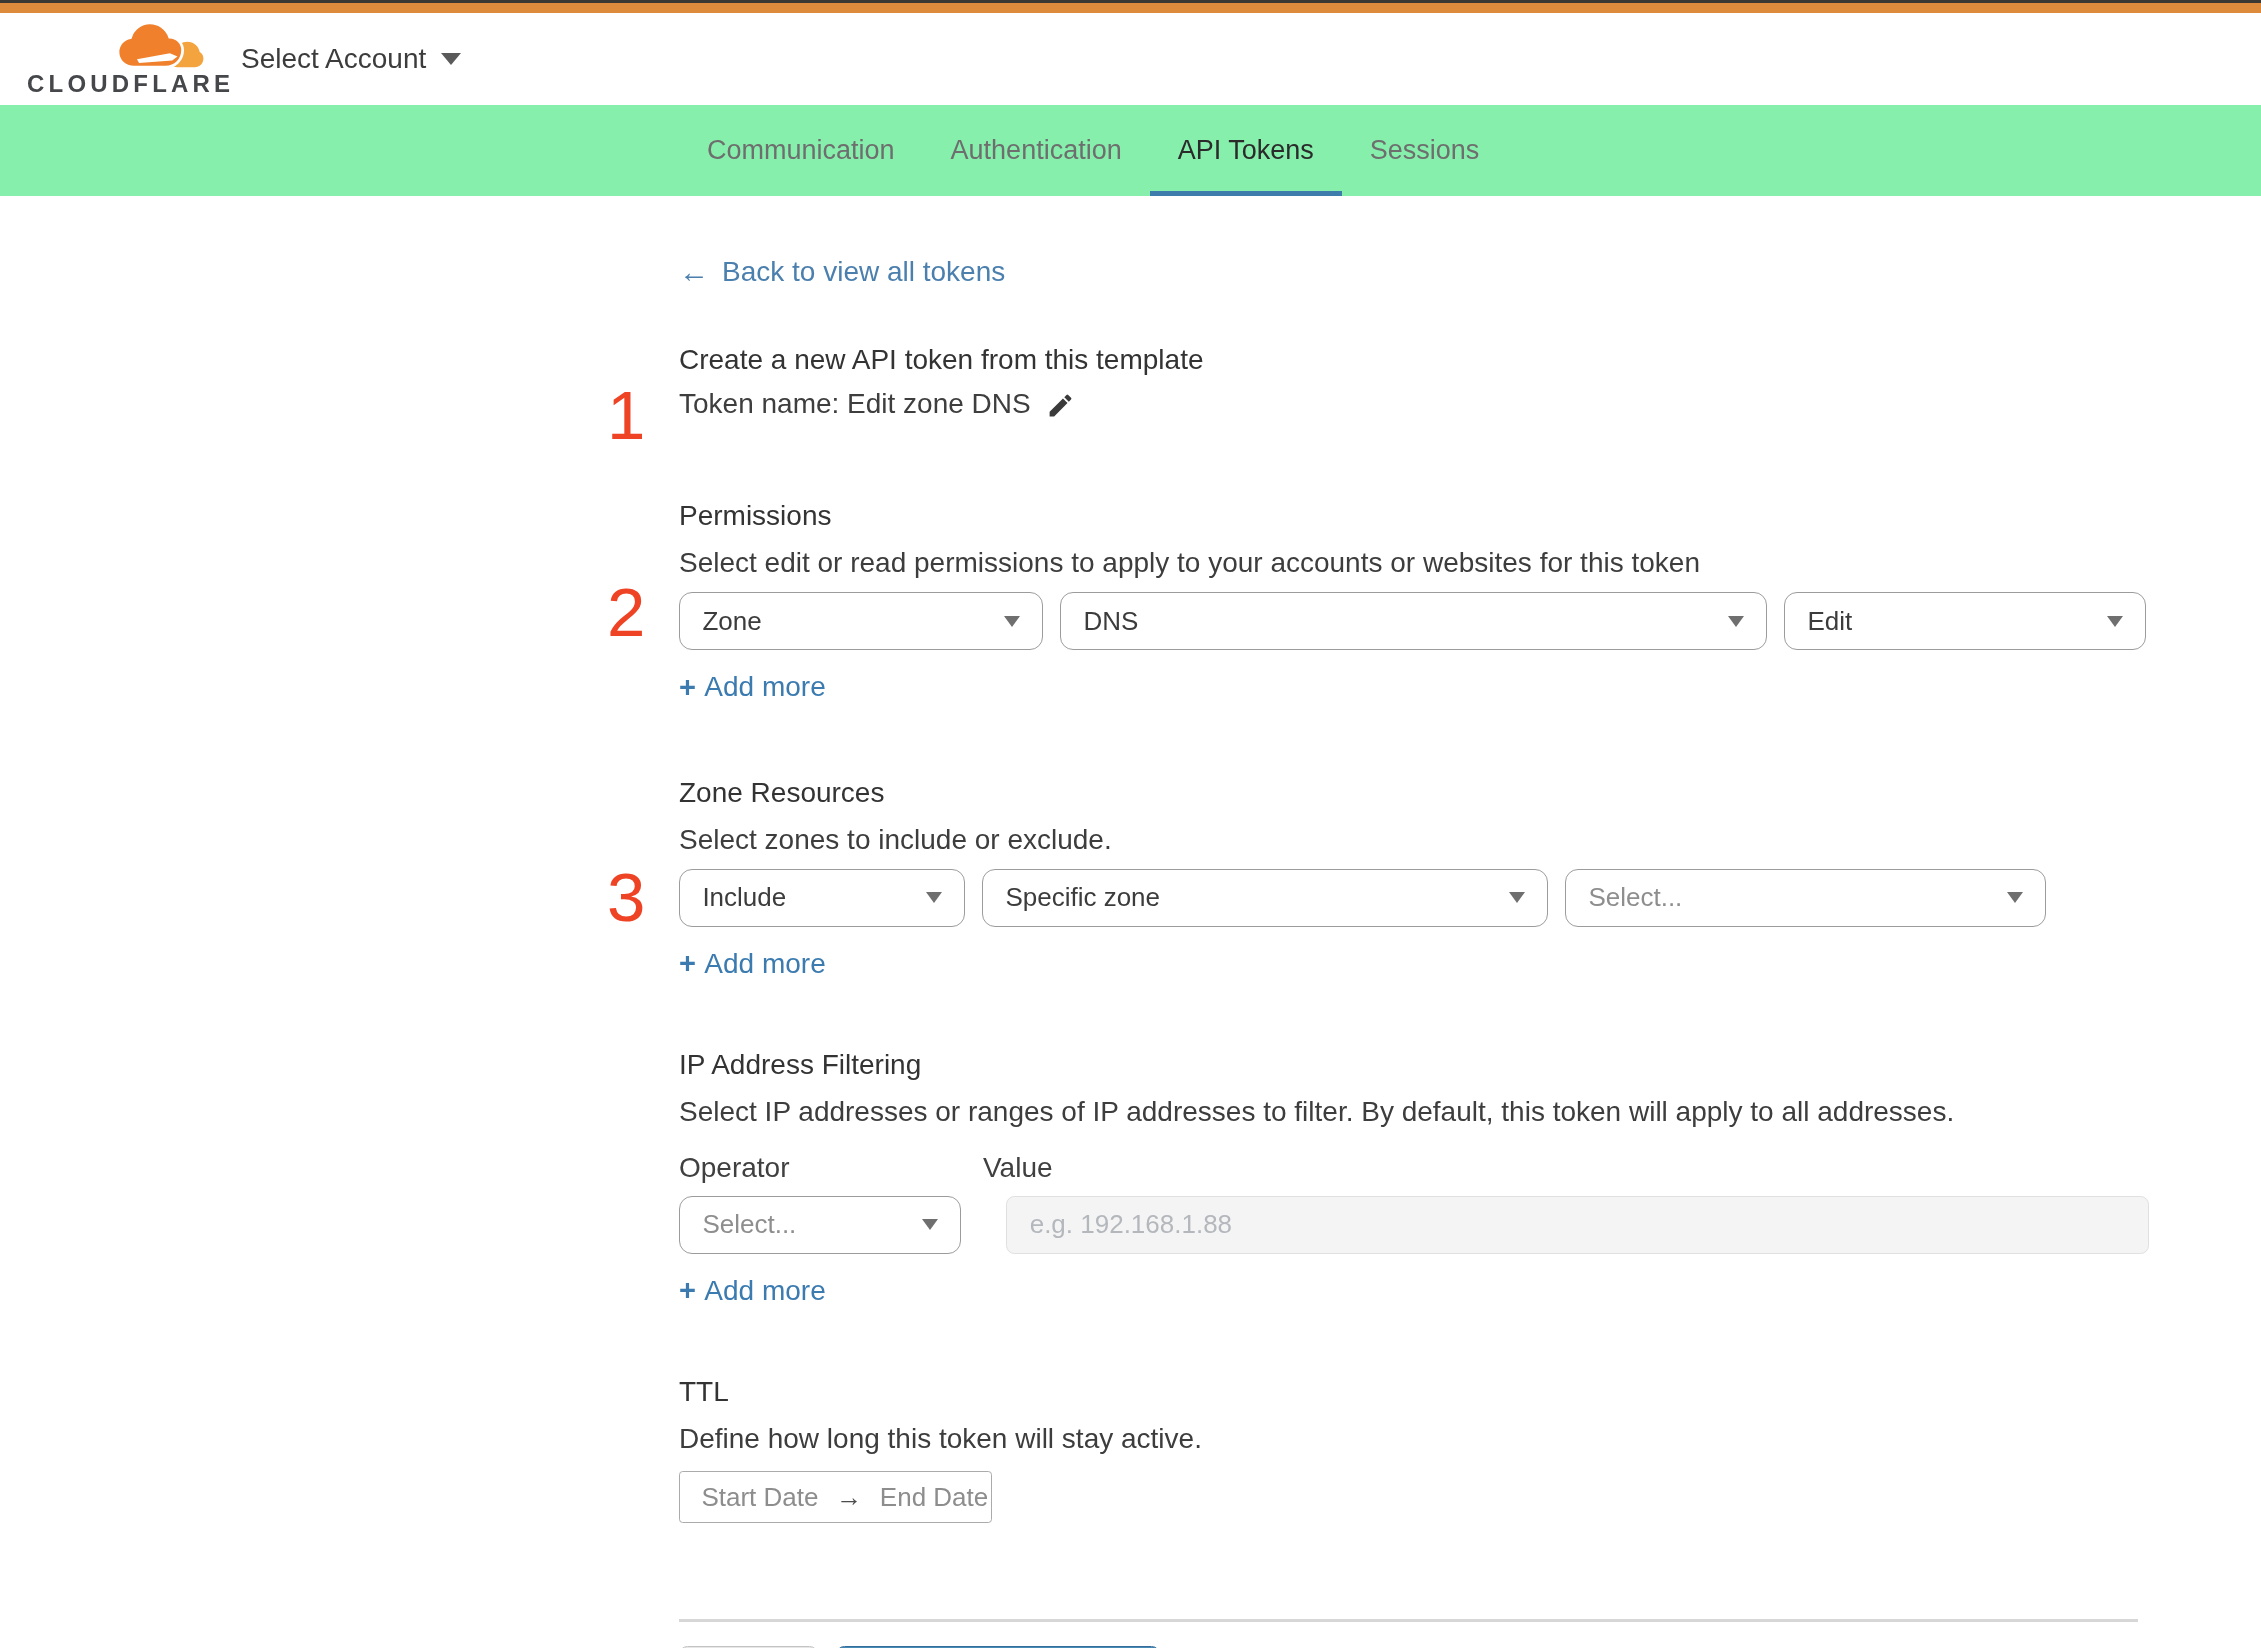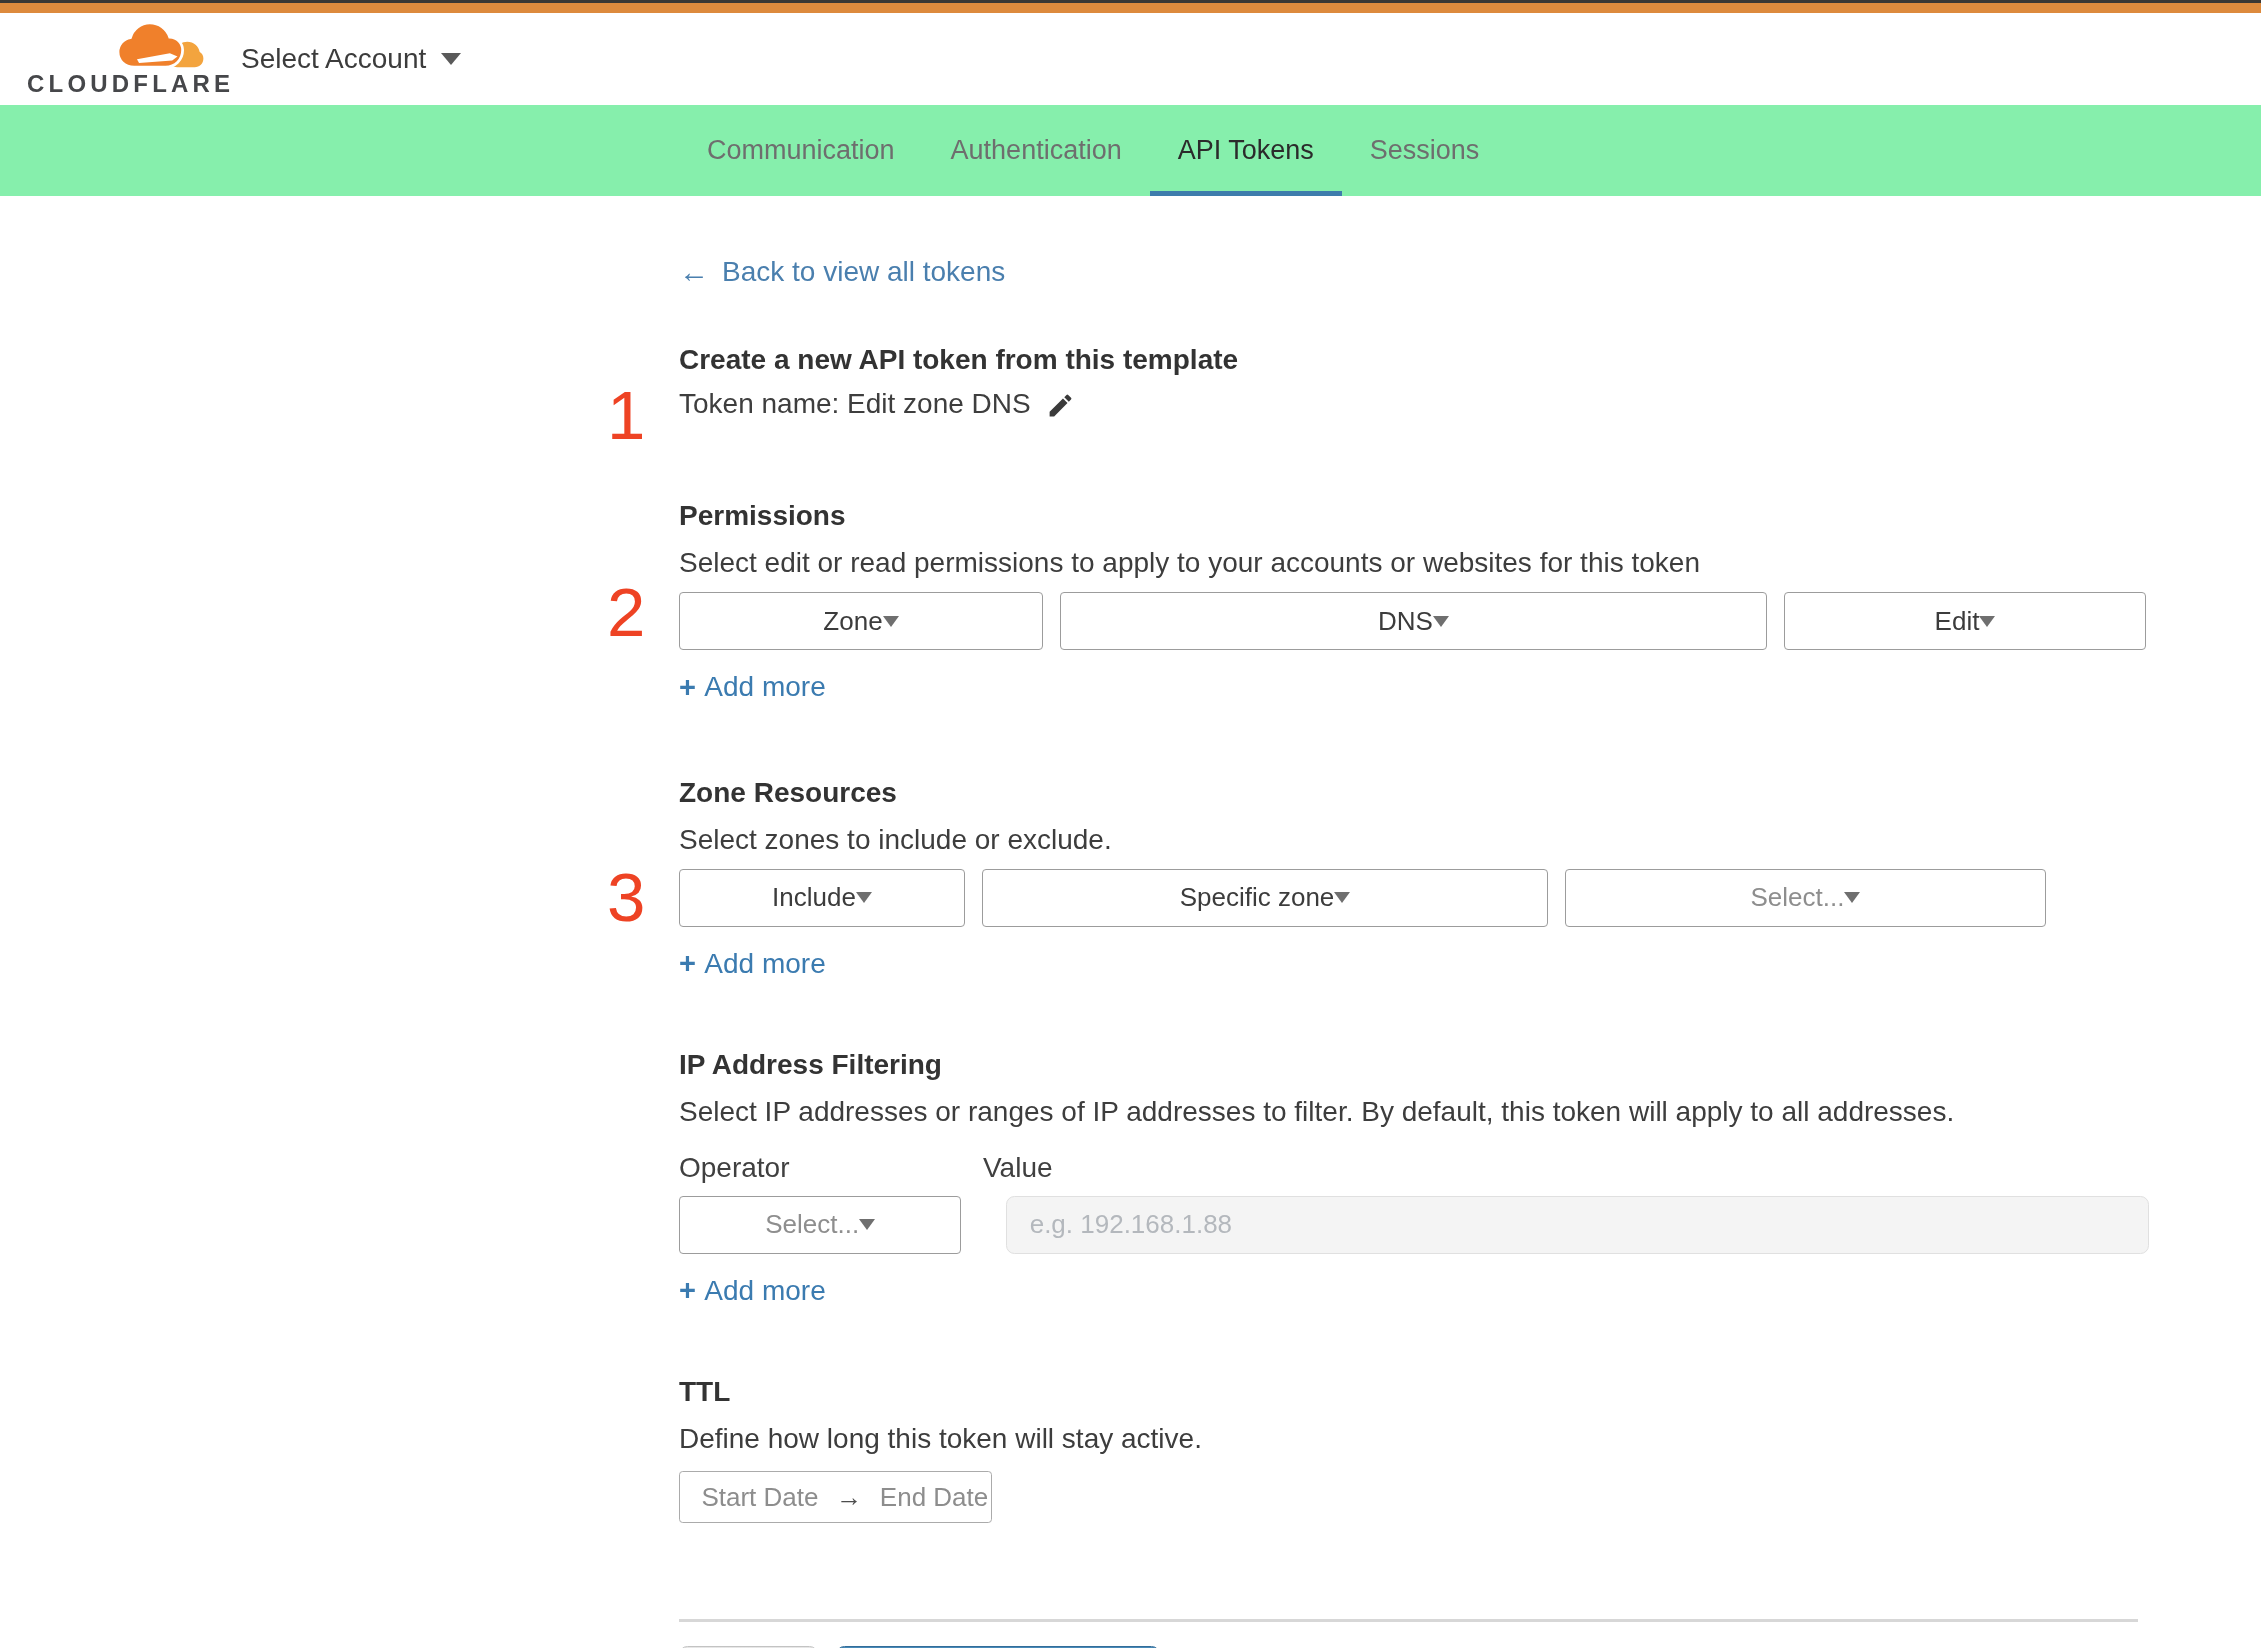--- a/index.html
+++ b/index.html
@@ -60,41 +60,41 @@
     font-size:28px; color:#4a7fae; cursor:pointer; text-decoration:none;
   }
   .back-arrow { font-size:30px; line-height:1; }
 
   section { position:relative; }
   .step-num {
     position:absolute; left:-72px;
     font-size:69px; line-height:1; color:#ee4324; font-weight:400;
   }
 
-  .sec-title { font-size:28px; font-weight:700; color:#333; line-height:1.25; }
+  .sec-title { font-size:28px; font-weight:400; color:#333; line-height:1.25; }
   .sec-desc  { font-size:28px; color:#3d3d3d; line-height:1.25; margin-top:12px; }
 
   .section-token { margin-top:54px; }
   .token-row {
     margin-top:11.2px; display:flex; align-items:flex-end; gap:15px;
     font-size:28px; color:#3e3e3e;
   }
   .pencil-icon { width:29px; height:29px; fill:#3a3a3a; cursor:pointer; }
 
   .section-permissions   { margin-top:78px; }
   .section-zoneres       { margin-top:71px; }
   .section-ipfilter      { margin-top:67px; }
   .section-ttl           { margin-top:67px; }
 
   .controls-row { margin-top:12px; display:flex; gap:17px; }
 
   .select {
     height:58px; background:#fff;
-    border:1.9px solid #9c9c9c; border-radius:4px;
-    display:flex; align-items:center; justify-content:center;
+    border:1.9px solid #9c9c9c; border-radius:13px;
+    display:flex; align-items:center; justify-content:space-between;
     padding:0 22.4px; font-size:26px; color:#3c3c3c; cursor:pointer;
   }
   .select .sel-caret {
     width:0; height:0;
     border-left:8.4px solid transparent; border-right:8.4px solid transparent;
     border-top:11.2px solid #6f6f6f;
   }
   .select.placeholder { color:#8e8e8e; }
 
   .add-more {

